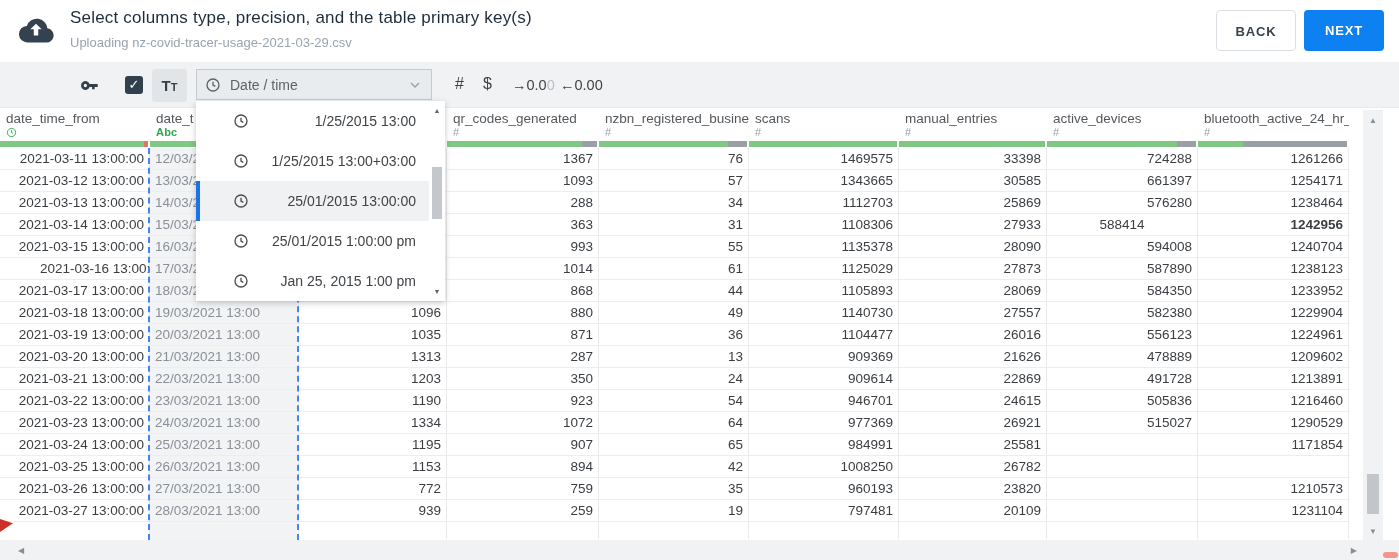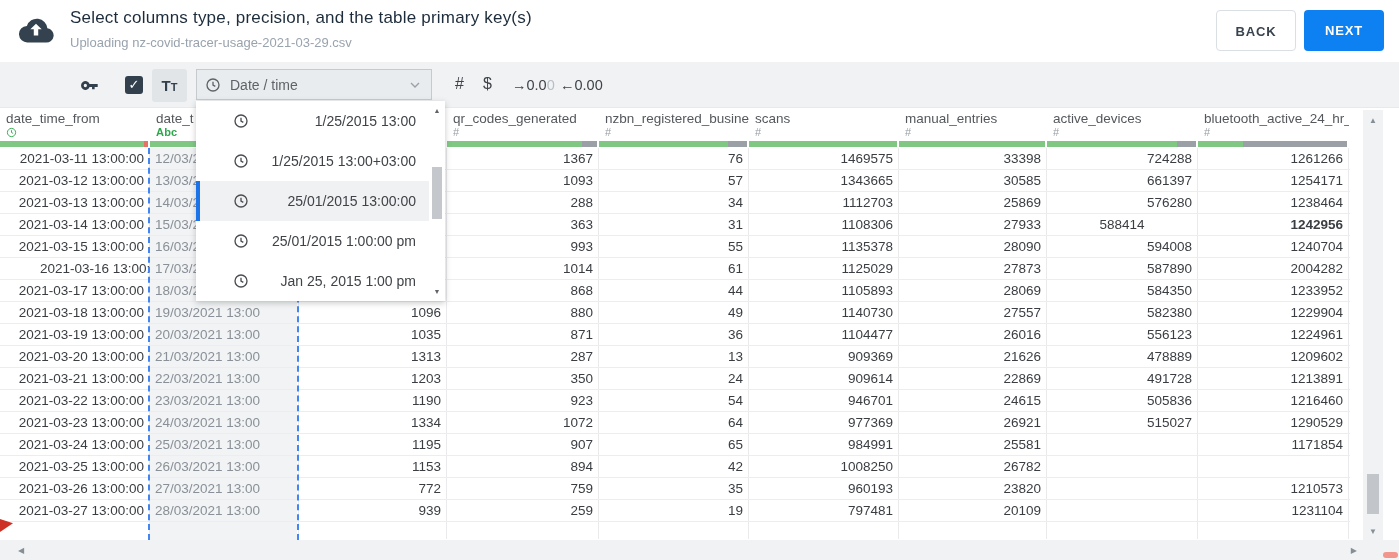--- a/index.html
+++ b/index.html
@@ -274,21 +274,21 @@
         </div>
         <div class="trow">
           <div class="cell r" style="width: 150px; padding-left: 40px;">2021-03-16 13:00:00</div>
           <div class="cell l selcol" style="width: 149px;">17/03/2021 13:00</div>
           <div class="cell r" style="width: 148px;"></div>
           <div class="cell r" style="width: 152px;">1014</div>
           <div class="cell r" style="width: 150px;">61</div>
           <div class="cell r" style="width: 150px;">1125029</div>
           <div class="cell r" style="width: 148px;">27873</div>
           <div class="cell r" style="width: 151px;">587890</div>
-          <div class="cell r" style="width: 151px;">2004282</div>
+          <div class="cell r" style="width: 151px;">1238123</div>
         </div>
         <div class="trow">
           <div class="cell r" style="width: 150px;">2021-03-17 13:00:00</div>
           <div class="cell l selcol" style="width: 149px;">18/03/2021 13:00</div>
           <div class="cell r" style="width: 148px;"></div>
           <div class="cell r" style="width: 152px;">868</div>
           <div class="cell r" style="width: 150px;">44</div>
           <div class="cell r" style="width: 150px;">1105893</div>
           <div class="cell r" style="width: 148px;">28069</div>
           <div class="cell r" style="width: 151px;">584350</div>

